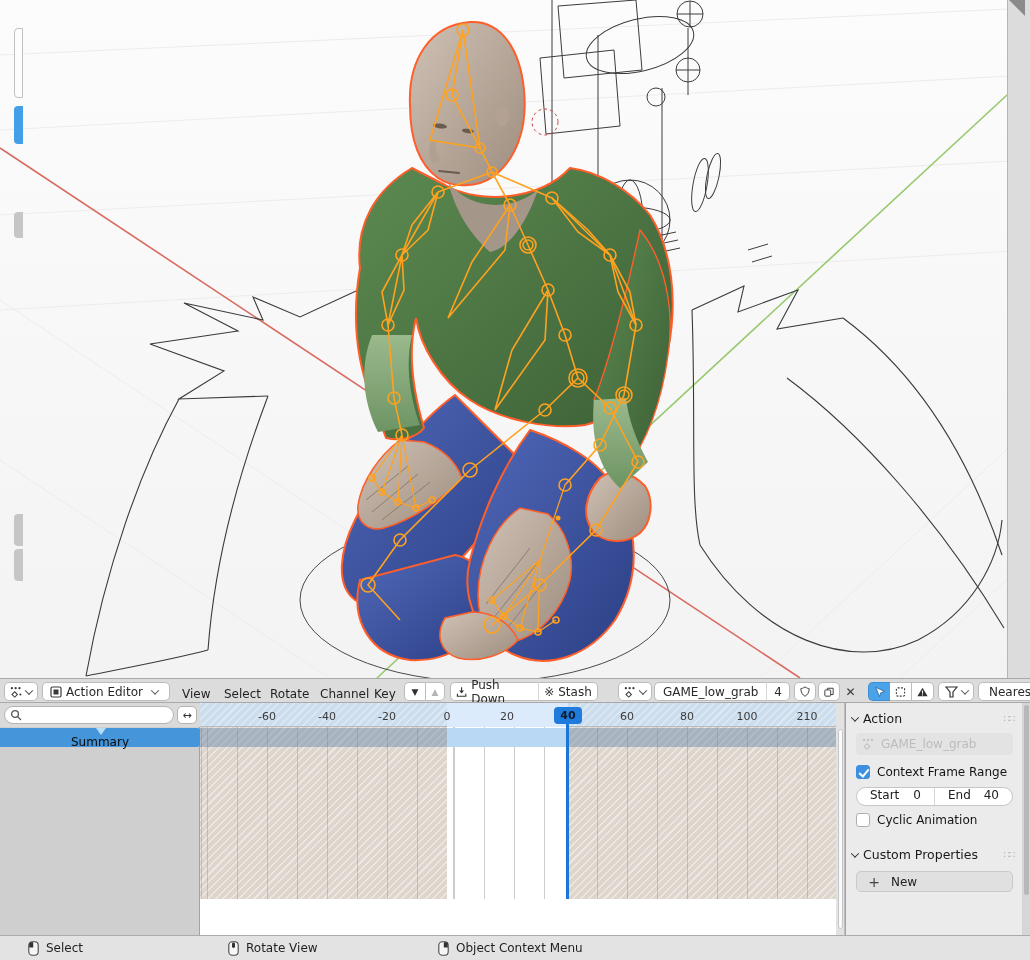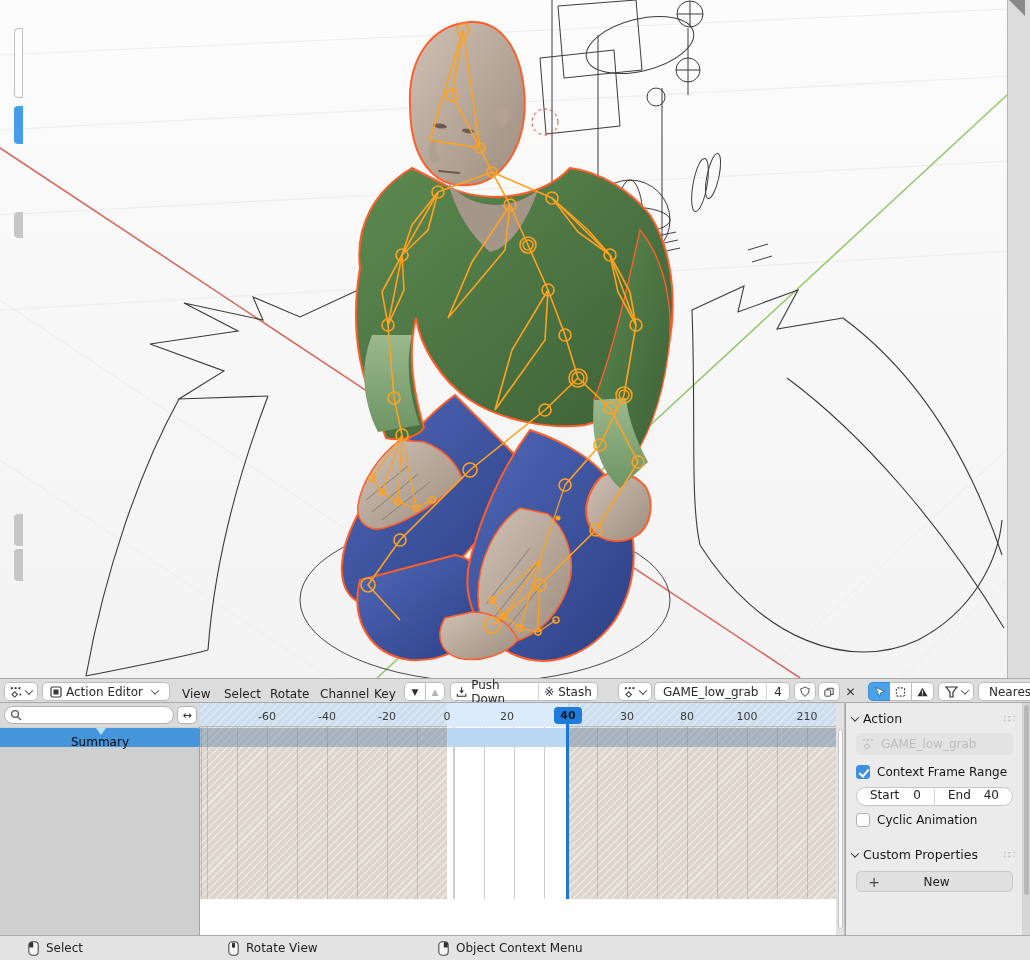--- a/index.html
+++ b/index.html
@@ -81,21 +81,21 @@
   .cbx.checked::after { content:""; position:absolute; left:4px; top:1px; width:4px; height:8px;
     border-right:2px solid #fff; border-bottom:2px solid #fff; transform:rotate(40deg); }
   .cb-row { position:absolute; left:10px; display:flex; align-items:center; gap:7px; color:#141414; }
   #startend { left:10px; top:84px; width:157px; height:19px; background:#fff; border:1px solid #c6c6c6;
     border-radius:10px; display:flex; }
   #startend .half { flex:1; display:flex; align-items:flex-start; justify-content:space-between; padding:0 13px; color:#202020; }
   #startend .half:first-child { border-right:1px solid #d5d5d5; }
   #new-btn { left:10px; top:168px; width:157px; height:21px; background:#e0e0e0; border:1px solid #c9c9c9;
     border-radius:5px; display:flex; align-items:center; color:#222; }
   #new-btn .plus { width:34px; text-align:center; font-size:14px; color:#444; }
-  #new-btn .lbl { flex:1; text-align:center; margin-right:30px; }
+  #new-btn .lbl { flex:1; margin-right:30px; }
   #sb-scroll { left:1022px; top:703px; width:8px; height:232px; background:#d6d6d6; }
   #sb-thumb { left:1.5px; top:2px; width:5px; height:190px; background:#b7b7b7; border-radius:3px; }
 
   
   #statusbar { left:0; top:935px; width:1030px; height:25px; background:#e3e3e3; border-top:1px solid #ababab;
     display:flex; align-items:center; color:#1f1f1f; }
   .hint { display:flex; align-items:center; gap:7px; position:absolute; }
   svg.icon { display:block; }
 </style>
 </head>
@@ -444,21 +444,21 @@
   <div id="range-white" class="abs"></div>
   <div id="summary-band" class="abs"></div>
   <div id="summary-band-in" class="abs"></div>
   <div id="ruler" class="abs">
     <div id="ruler-inrange" class="abs"></div>
     <span class="tick" style="left:67px">-60</span>
     <span class="tick" style="left:127px">-40</span>
     <span class="tick" style="left:187px">-20</span>
     <span class="tick" style="left:247px">0</span>
     <span class="tick" style="left:307px">20</span>
-    <span class="tick" style="left:427px">30</span>
+    <span class="tick" style="left:427px">60</span>
     <span class="tick" style="left:487px">80</span>
     <span class="tick" style="left:547px">100</span>
     <span class="tick" style="left:607px">210</span>
     <div id="frame-badge" class="abs">
       <span>40</span>
     </div>
   </div>
   <div id="playhead" class="abs"></div>
   <div id="h-scroll" class="abs">
     <div class="h-nub abs" style="left:2px;"></div>

